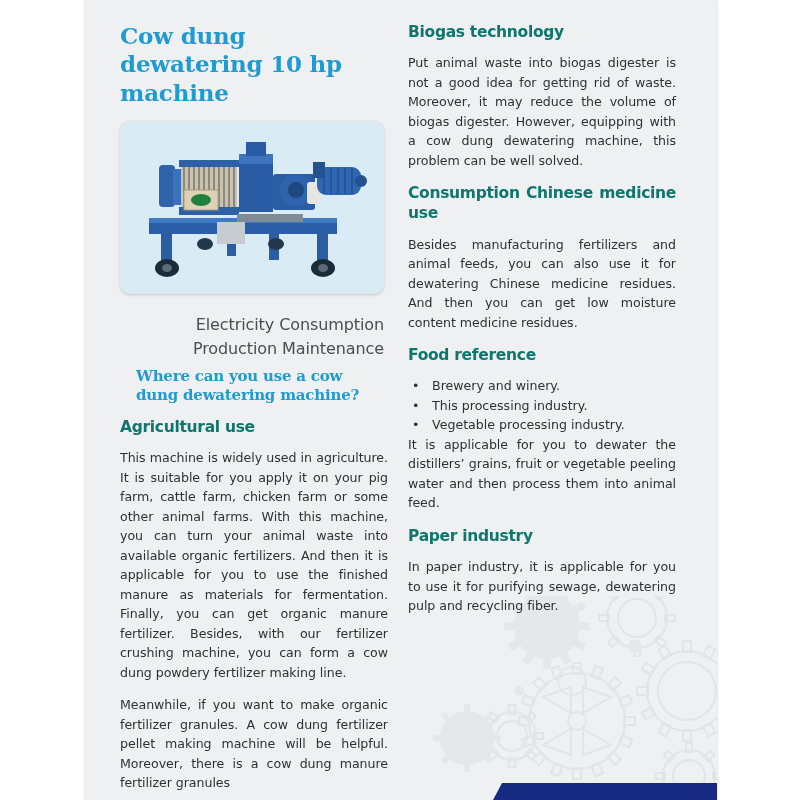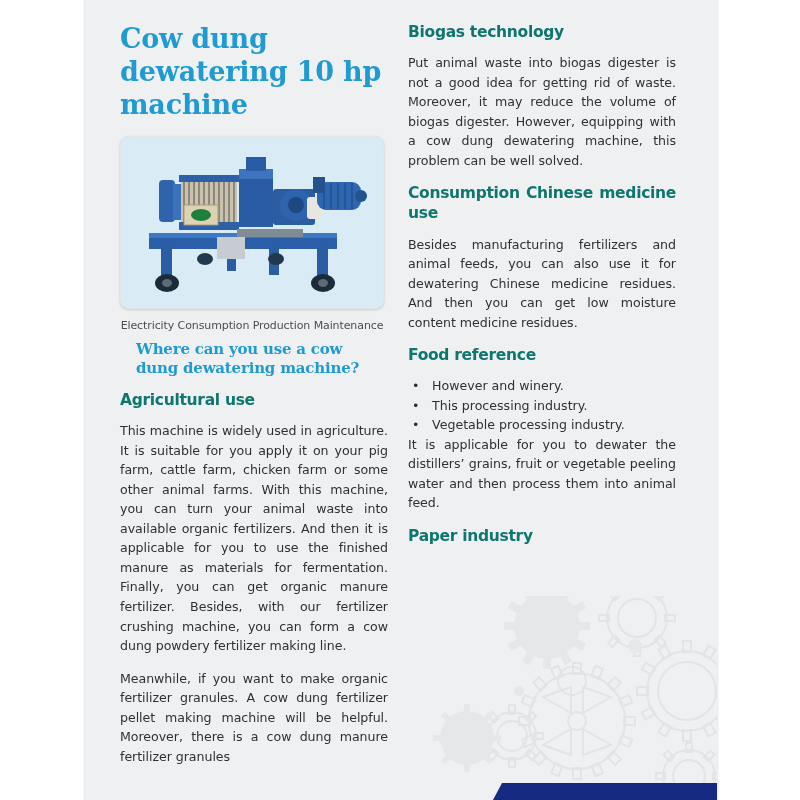--- a/index.html
+++ b/index.html
@@ -61,21 +61,21 @@
     width: 268px;
   }
   .col-left  { left: 35px; }
   .col-right { left: 323px; }
 
   
   .title-blue {
     color: #1f9bd2;
     font-family: "DejaVu Serif", serif;
     font-weight: bold;
-    font-size: 27px;
+    font-size: 23px;
     line-height: 1.23;
     letter-spacing: -0.2px;
     margin: 0 0 14px 0;
   }
   .h-blue {
     color: #1f9bd2;
     font-family: "DejaVu Serif", serif;
     font-weight: bold;
     font-size: 15px;
     line-height: 1.27;
@@ -136,25 +136,25 @@
     height: 171px;
     border-radius: 9px;
     background: #d9ecf6;
     border: 1px solid #e3e5e7;
     box-shadow: 0 1px 3px rgba(0,0,0,0.16);
     overflow: hidden;
     position: relative;
   }
   .photo svg { display: block; }
   figcaption.caption {
-    text-align: center;
+    text-align: right;
     color: #4a4d50;
-    font-size: 11px;
+    font-size: 16px;
     line-height: 1.5;
-    padding-top: 9px;
+    padding-top: 19px;
     letter-spacing: -0.1px;
   }
 </style>
 </head>
 <body>
 
 <div id="page">
 
   <svg id="gears" viewBox="0 0 360 210" xmlns="http://www.w3.org/2000/svg">
     <g fill="none" stroke="#e2e4e6" stroke-width="2">
@@ -374,32 +374,33 @@
       <h3 class="h-dark">Biogas technology</h3>
       <p class="body">Put animal waste into biogas digester is not a good idea for getting rid of waste. Moreover, it may reduce the volume of biogas digester. However, equipping with a cow dung dewatering machine, this problem can be well solved.</p>
 
       <h3 class="h-dark justify">Consumption Chinese medicine use</h3>
       <p class="body">Besides manufacturing fertilizers and animal feeds, you can also use it for dewatering Chinese medicine residues. And then you can get low moisture content medicine residues.</p>
 
       <h3 class="h-dark">Food reference</h3>
       <ul class="bullets">
         <li>
           <span class="dot">•</span>
-          <span>However and winery.</span>
+          <span>Brewery and winery.</span>
         </li>
         <li>
           <span class="dot">•</span>
           <span>This processing industry.</span>
         </li>
         <li>
           <span class="dot">•</span>
           <span>Vegetable processing industry.</span>
         </li>
       </ul>
       <p class="body">It is applicable for you to dewater the distillers’ grains, fruit or vegetable peeling water and then process them into animal feed.</p>
 
       <h3 class="h-dark">Paper industry</h3>
+      <p class="body tight">In paper industry, it is applicable for you to use it for purifying sewage, dewatering pulp and recycling fiber.</p>
     </div>
 
   </div>
 
   <div id="bottom-bar"></div>
 </div>
 
 </body></html>

